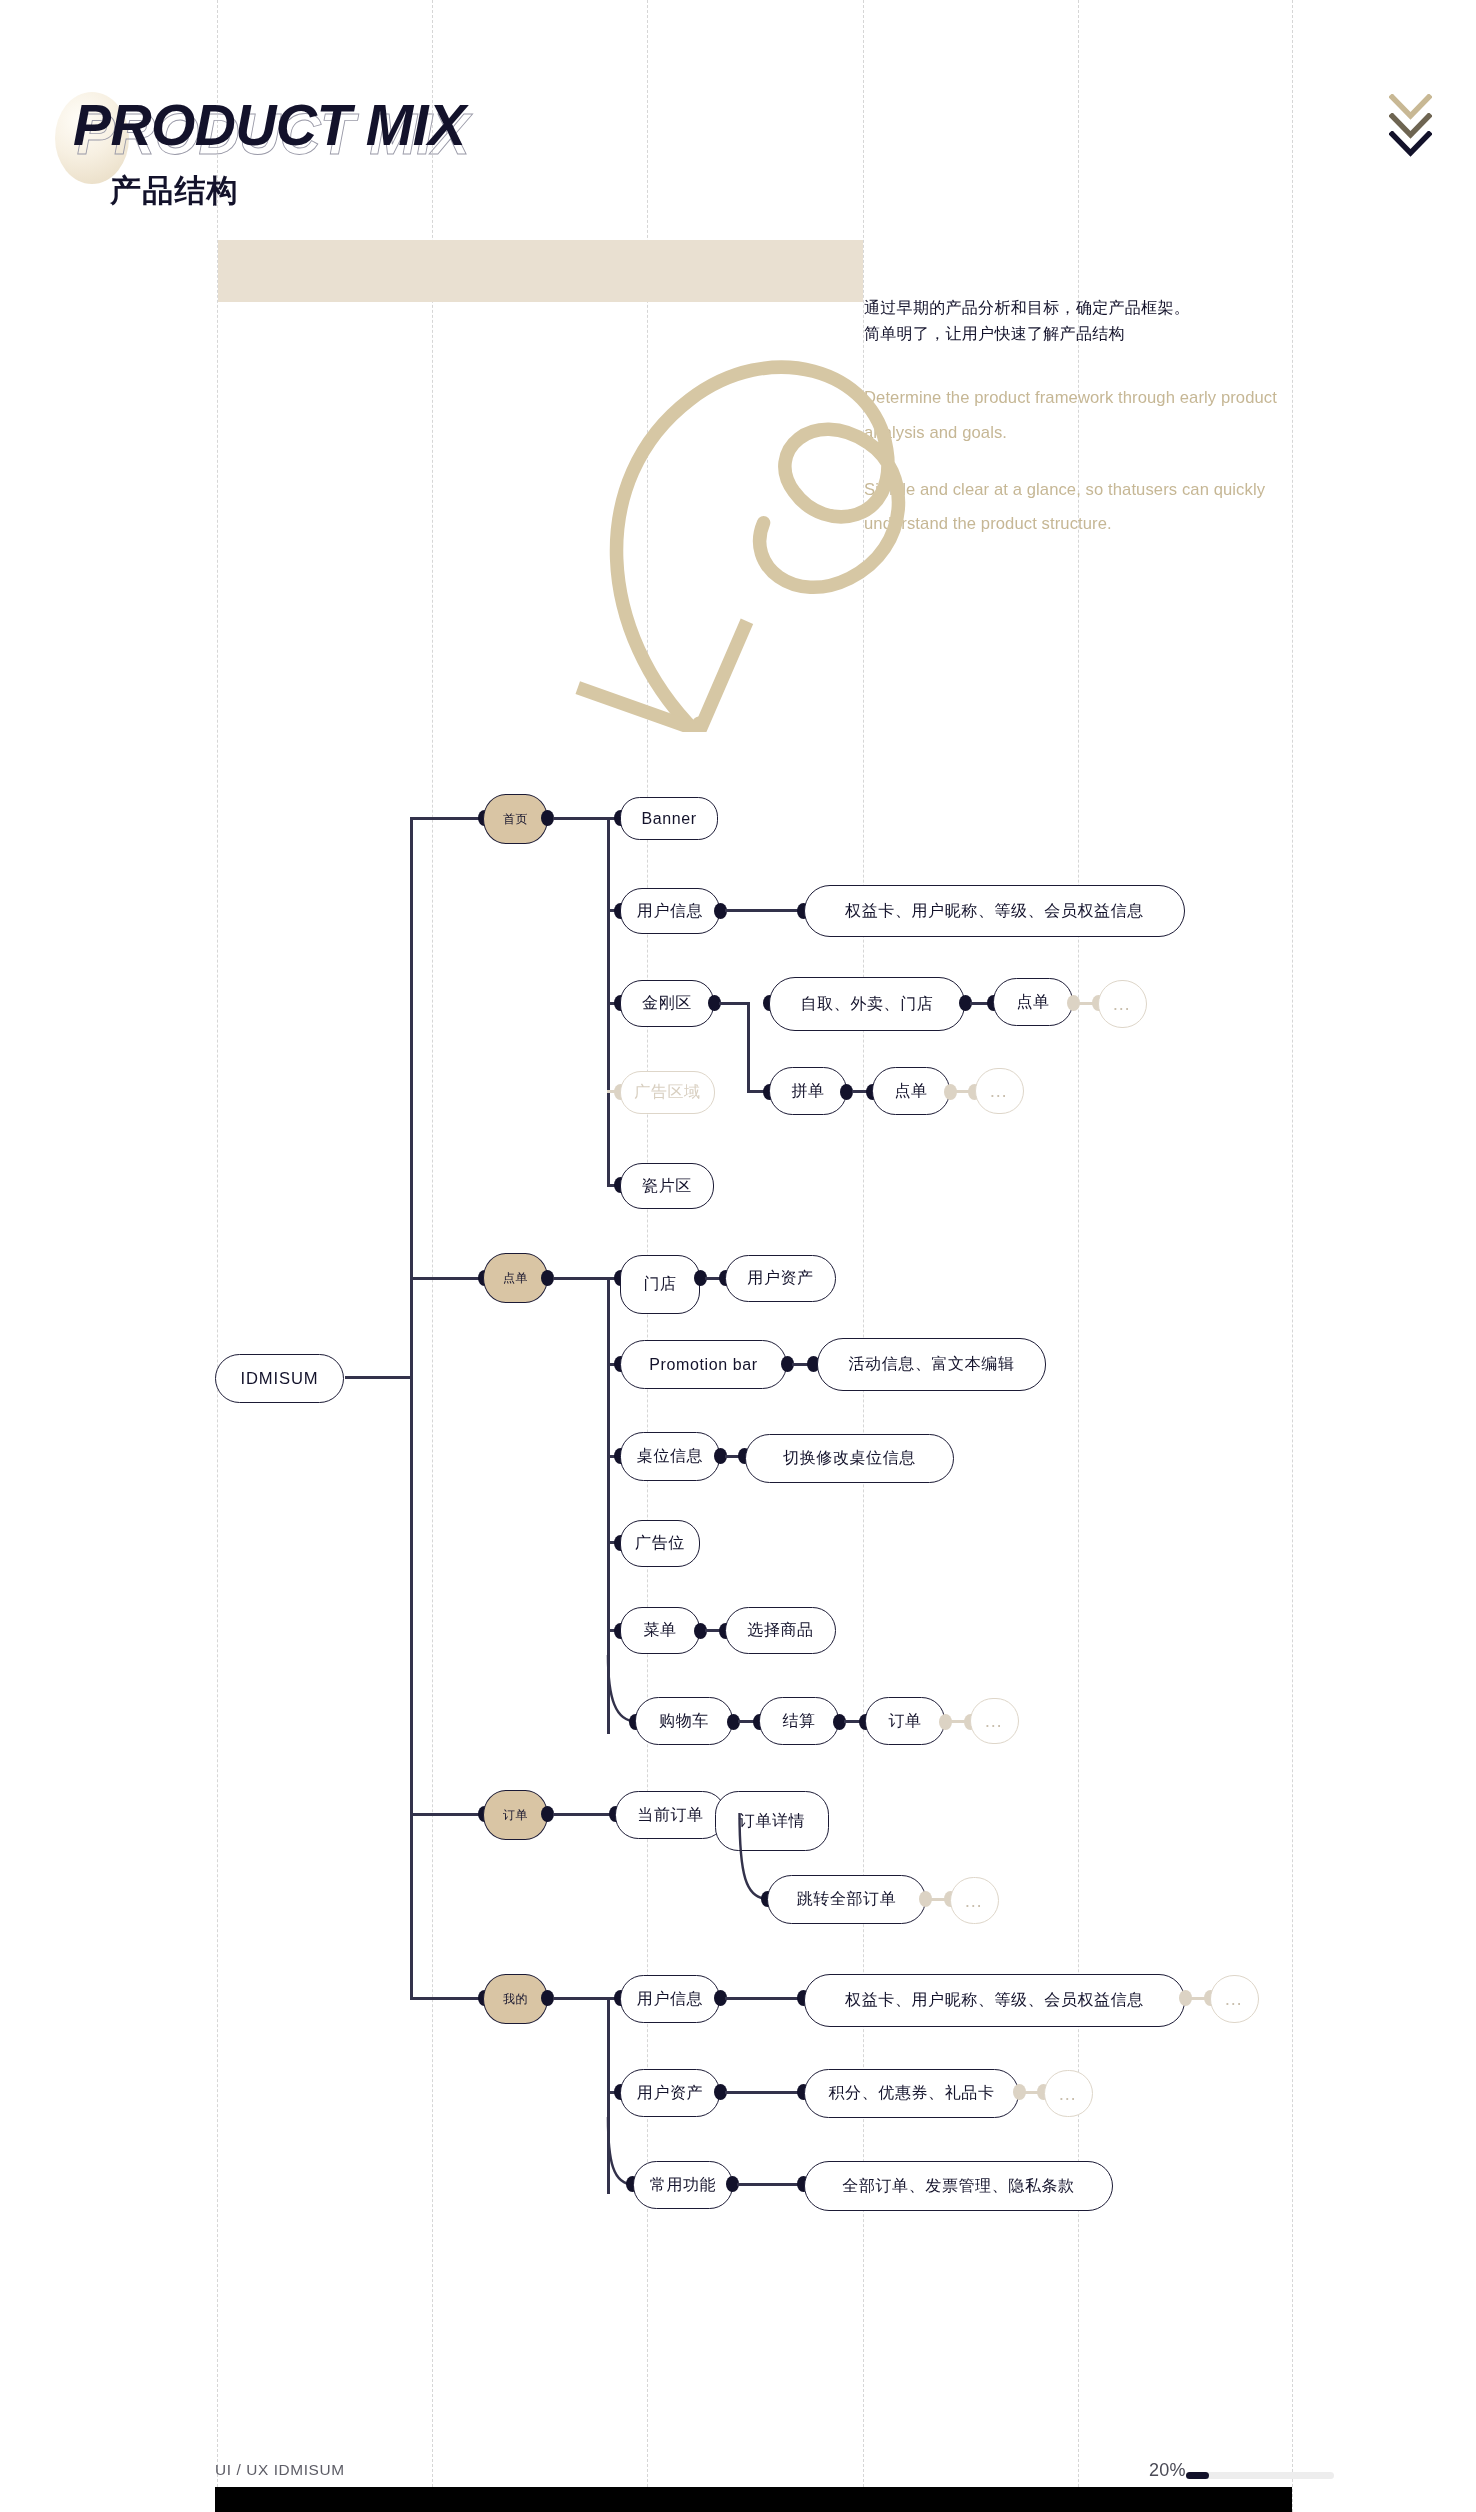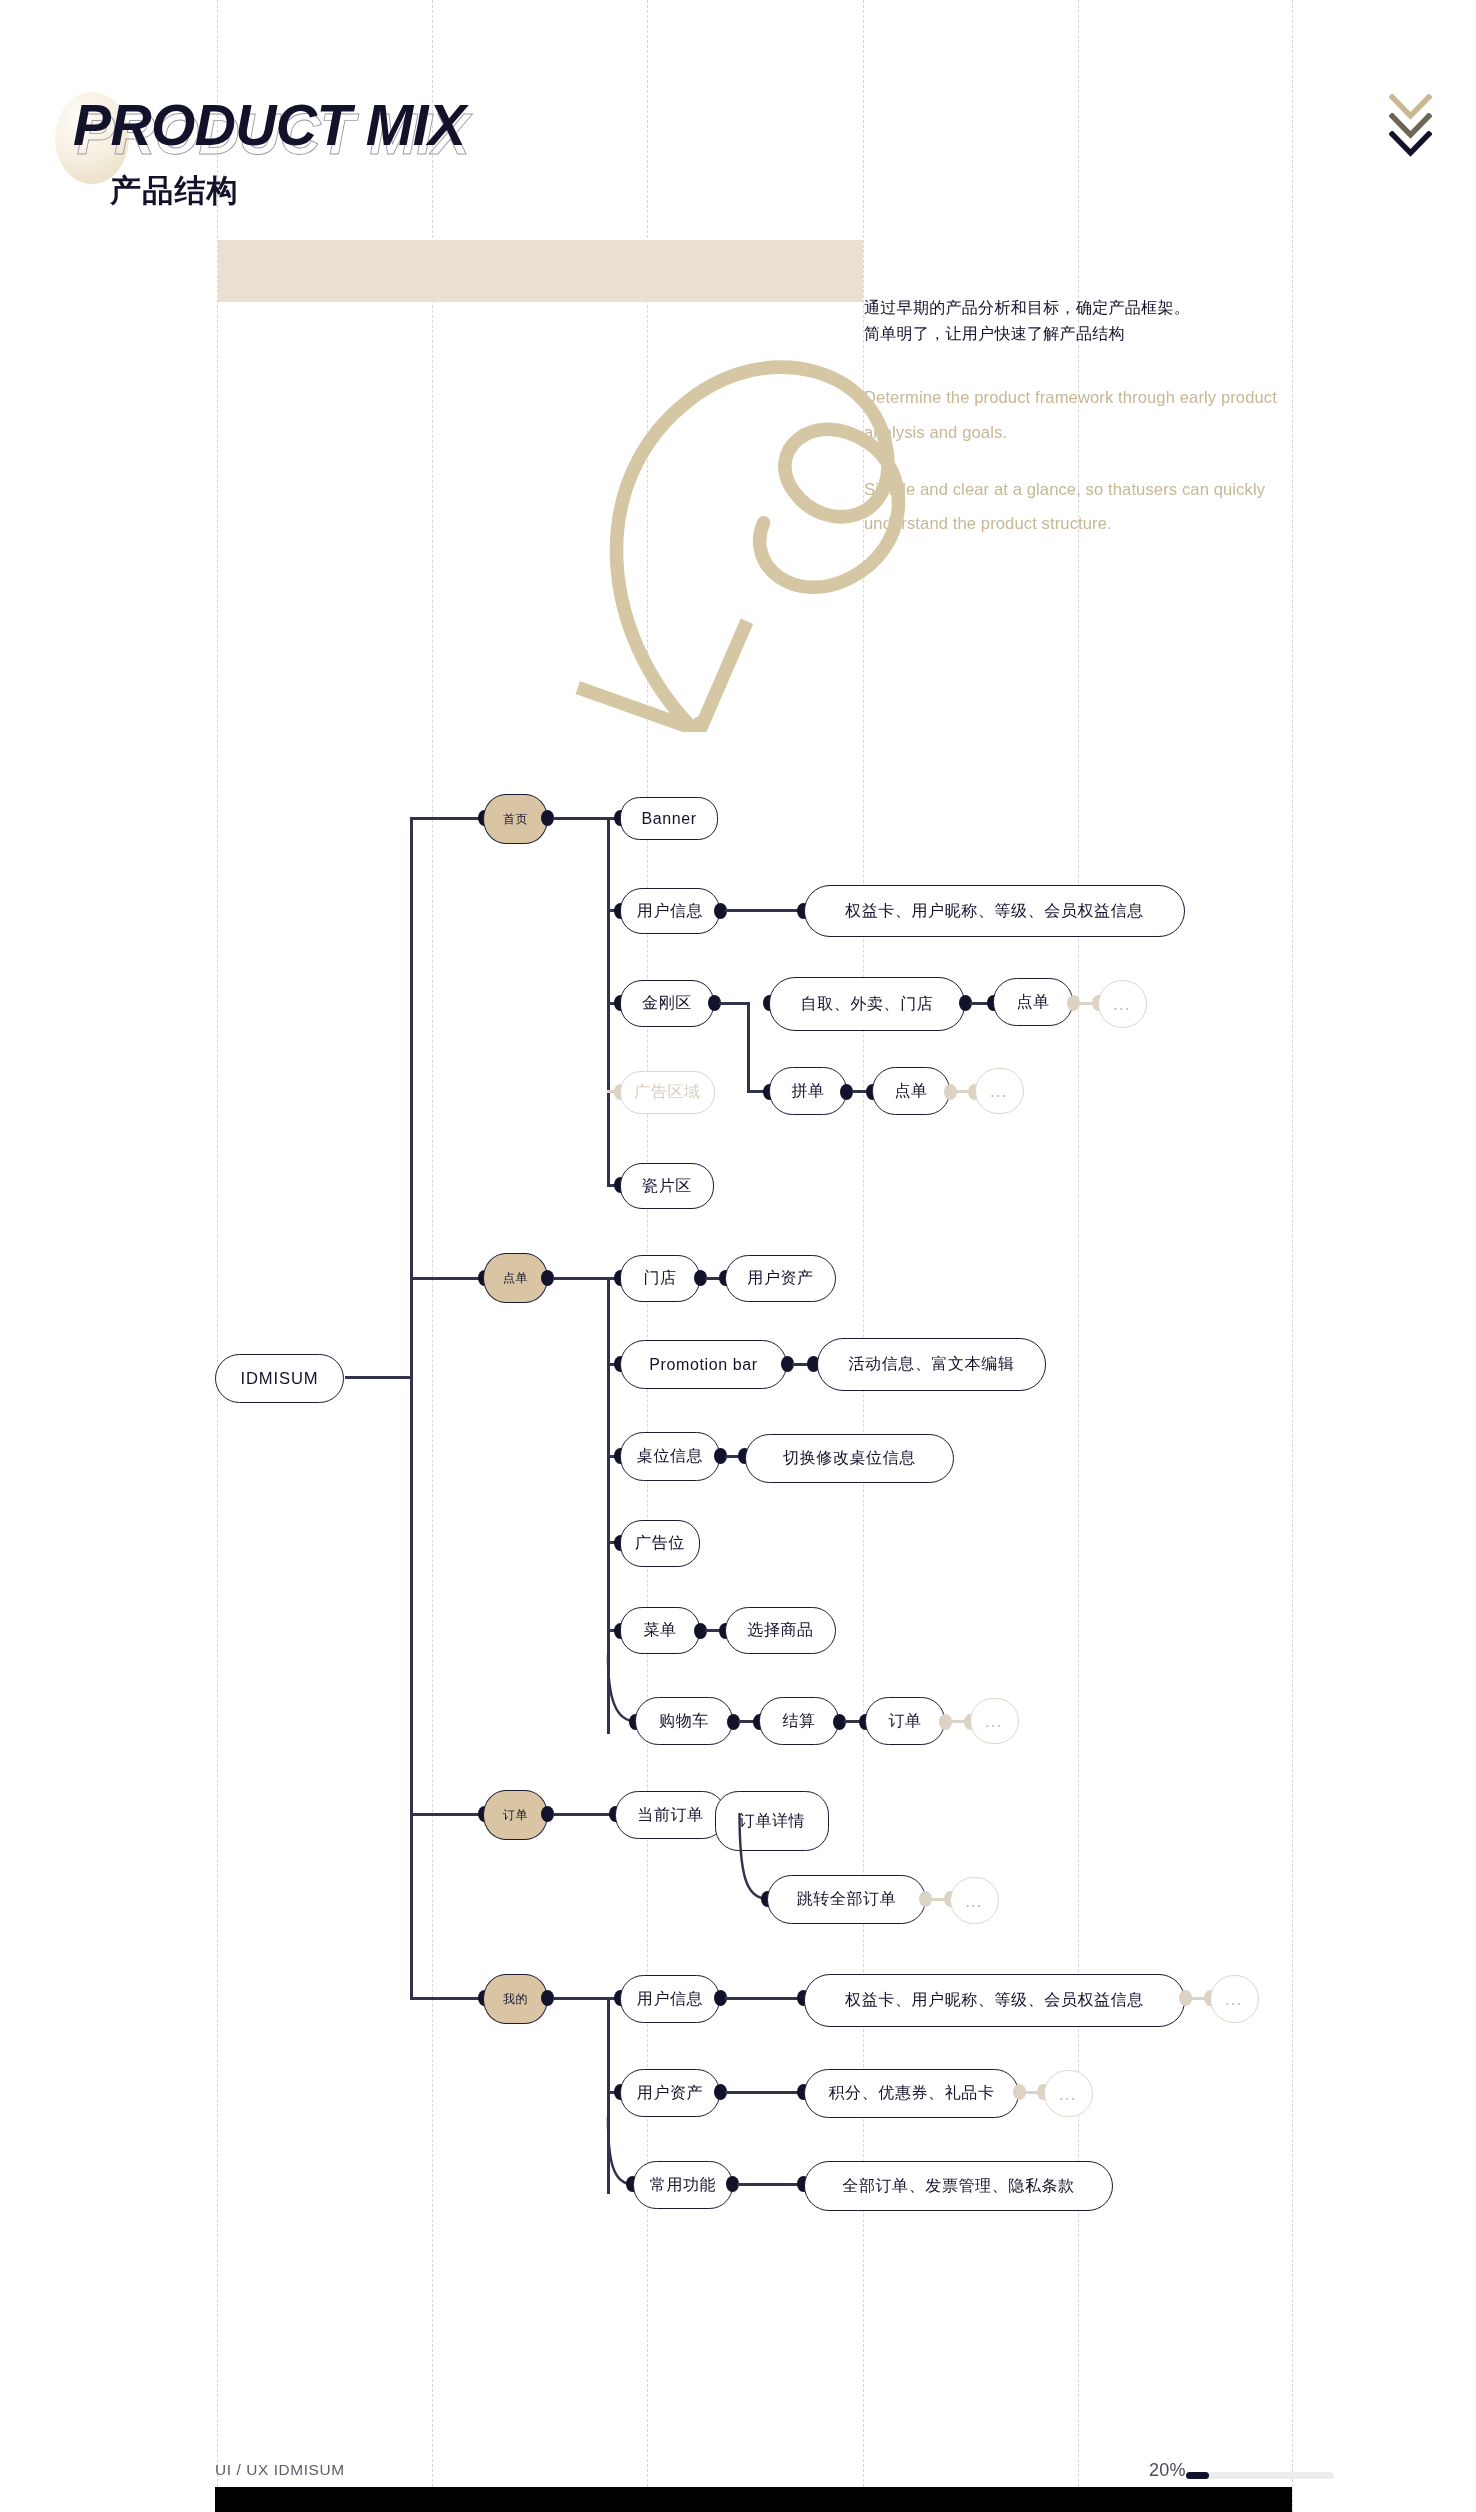--- a/index.html
+++ b/index.html
@@ -252,21 +252,21 @@
 
     <div class="dot" style="left:478px;top:1270px;"></div>
     <div class="node lvl1" style="left:483px;top:1253px;width:65px;height:50px;border-radius:24.6px/27px;">点单</div>
     <div class="dot" style="left:541px;top:1270px;"></div>
 
     <div class="link" style="left:553px;top:1277px;width:57px;height:2.5px;"></div>
     <div class="link" style="left:607px;top:1277px;width:2.5px;height:457px;"></div>
 
     <div class="link" style="left:607px;top:1277px;width:13.5px;height:2.5px;"></div>
     <div class="dot" style="left:614px;top:1270px;"></div>
-    <div class="node" style="left:620px;top:1255px;width:80px;height:47px;border-radius:22px;">门店</div>
+    <div class="node" style="left:620px;top:1255px;width:80px;height:59px;border-radius:22px;">门店</div>
     <div class="dot" style="left:694px;top:1270px;"></div>
     <div class="link" style="left:705px;top:1277px;width:18.5px;height:2.5px;"></div>
     <div class="dot" style="left:719px;top:1270px;"></div>
     <div class="node" style="left:725px;top:1255px;width:111px;height:47px;border-radius:23.4px;">用户资产</div>
 
     <div class="link" style="left:607px;top:1363px;width:13.5px;height:2.5px;"></div>
     <div class="dot" style="left:614px;top:1356px;"></div>
     <div class="node" style="left:620px;top:1340px;width:167px;height:49px;border-radius:24.6px;">Promotion bar</div>
     <div class="dot" style="left:781px;top:1356px;"></div>
     <div class="link" style="left:792px;top:1363px;width:19.7px;height:2.5px;"></div>

